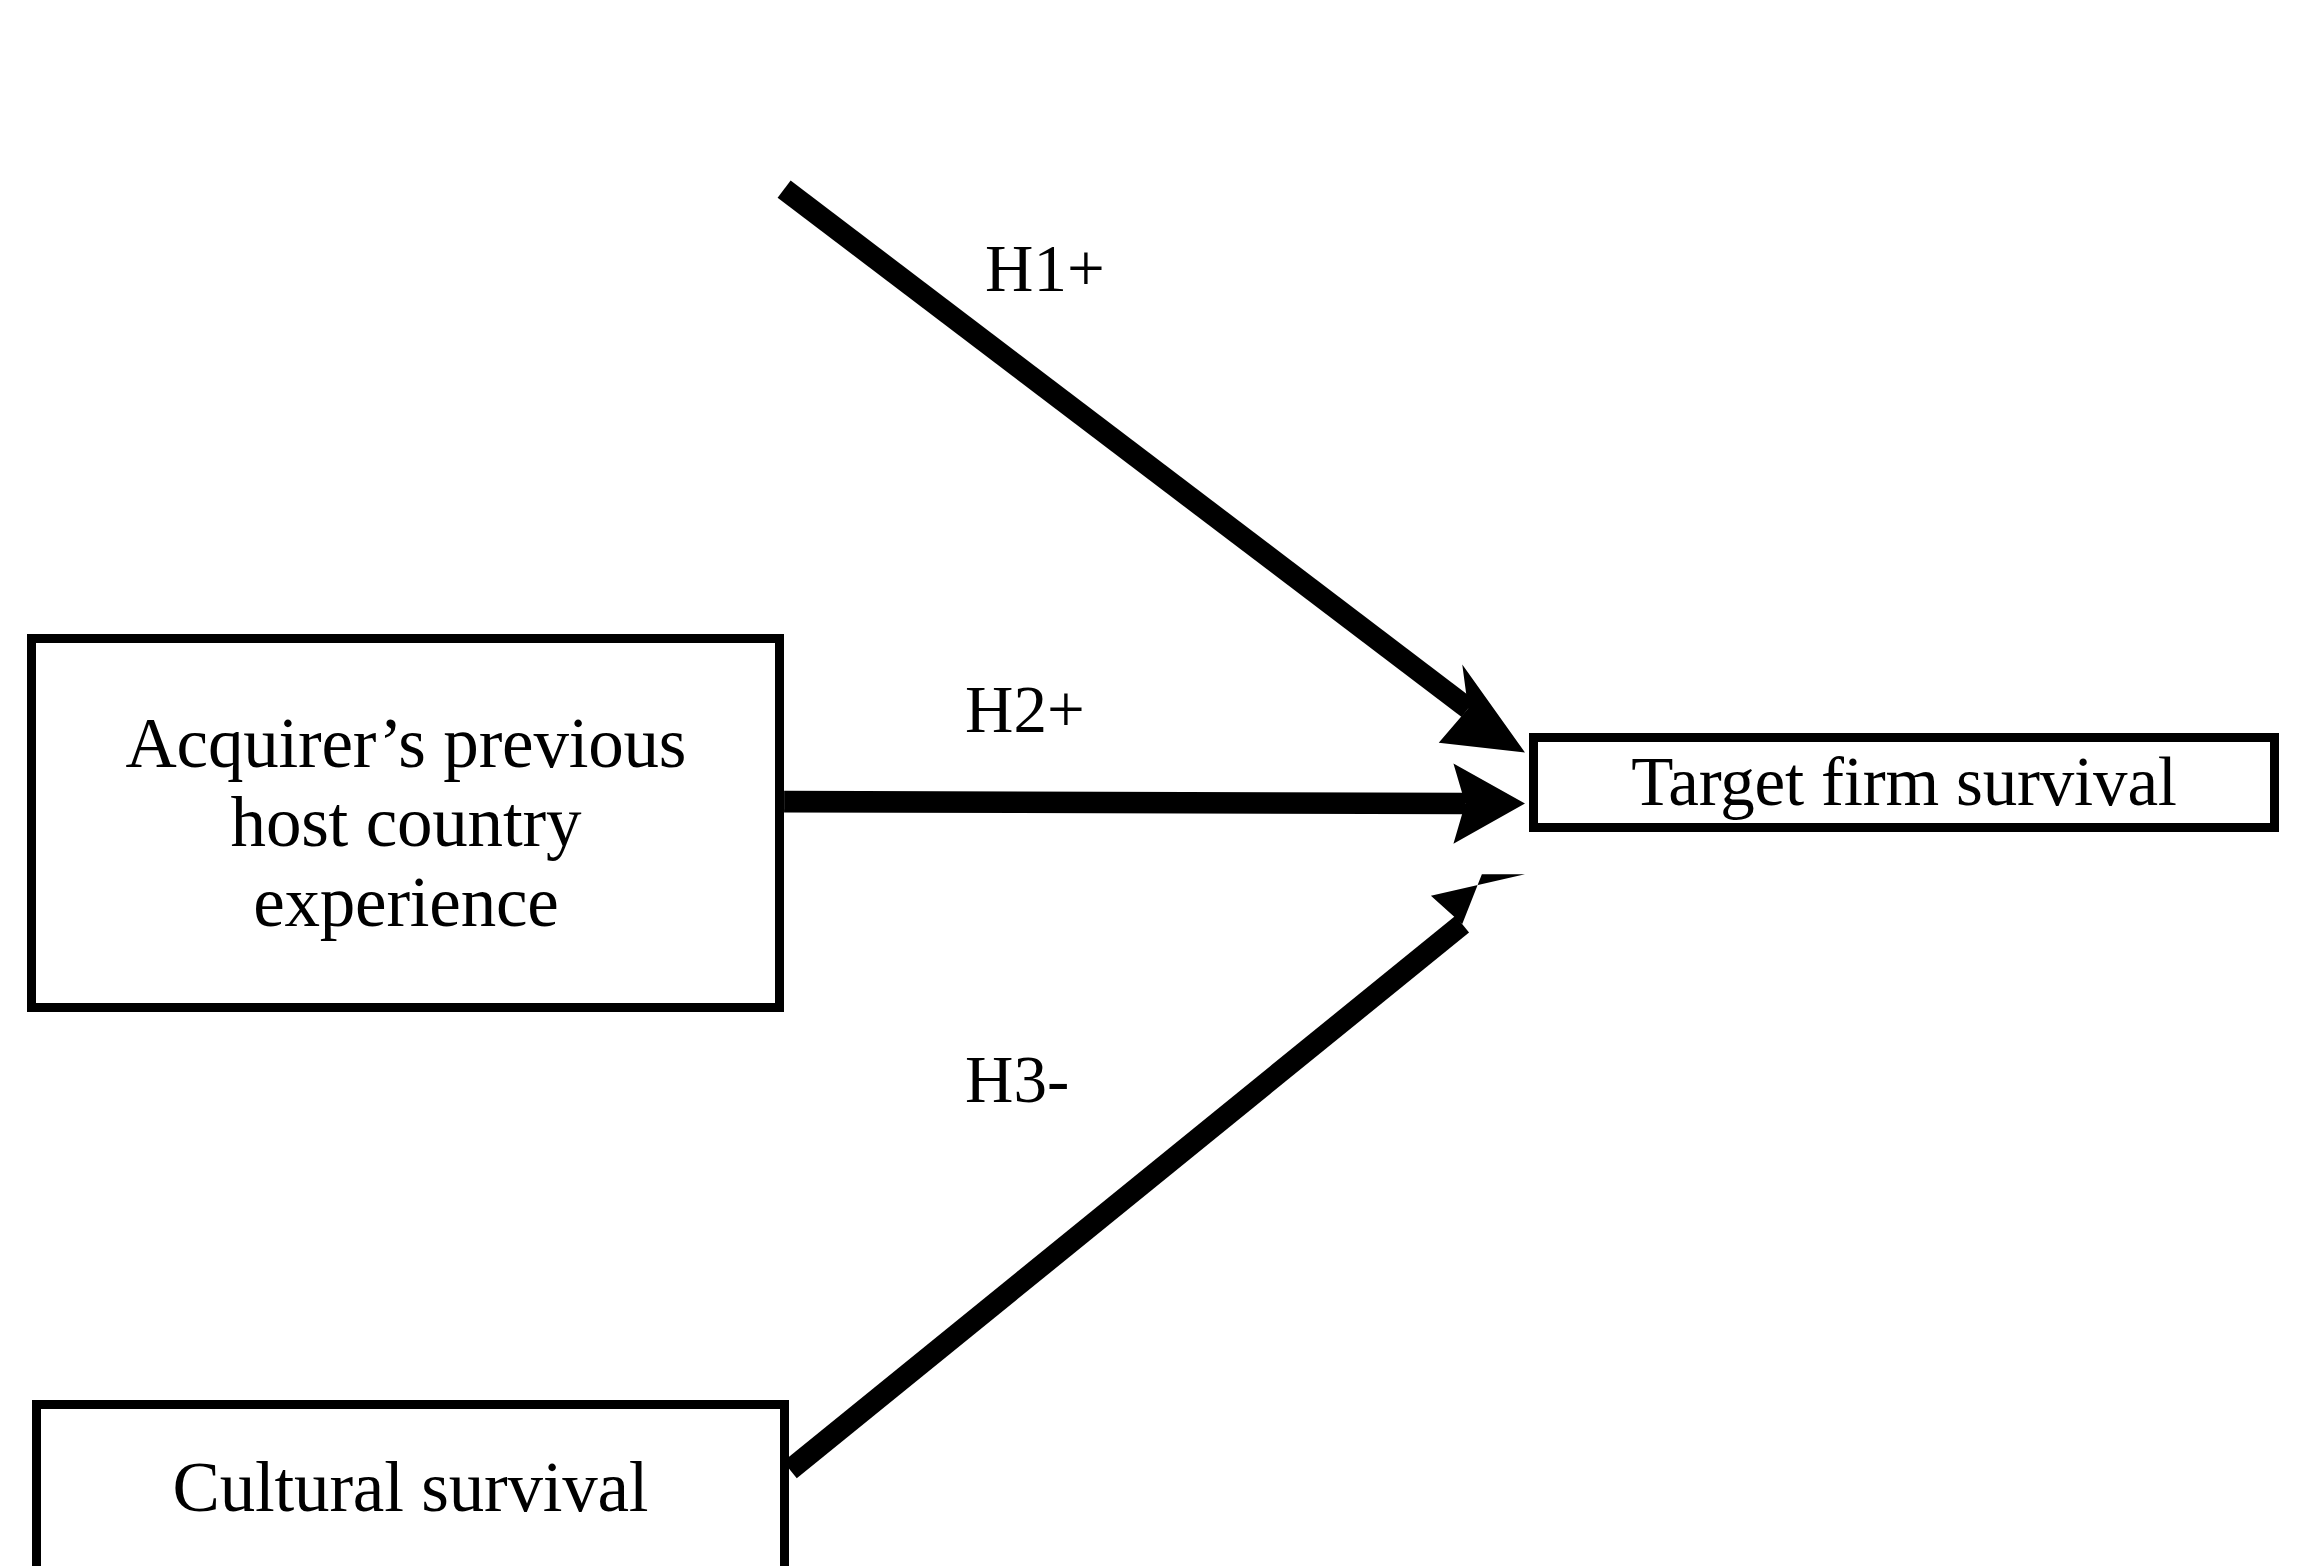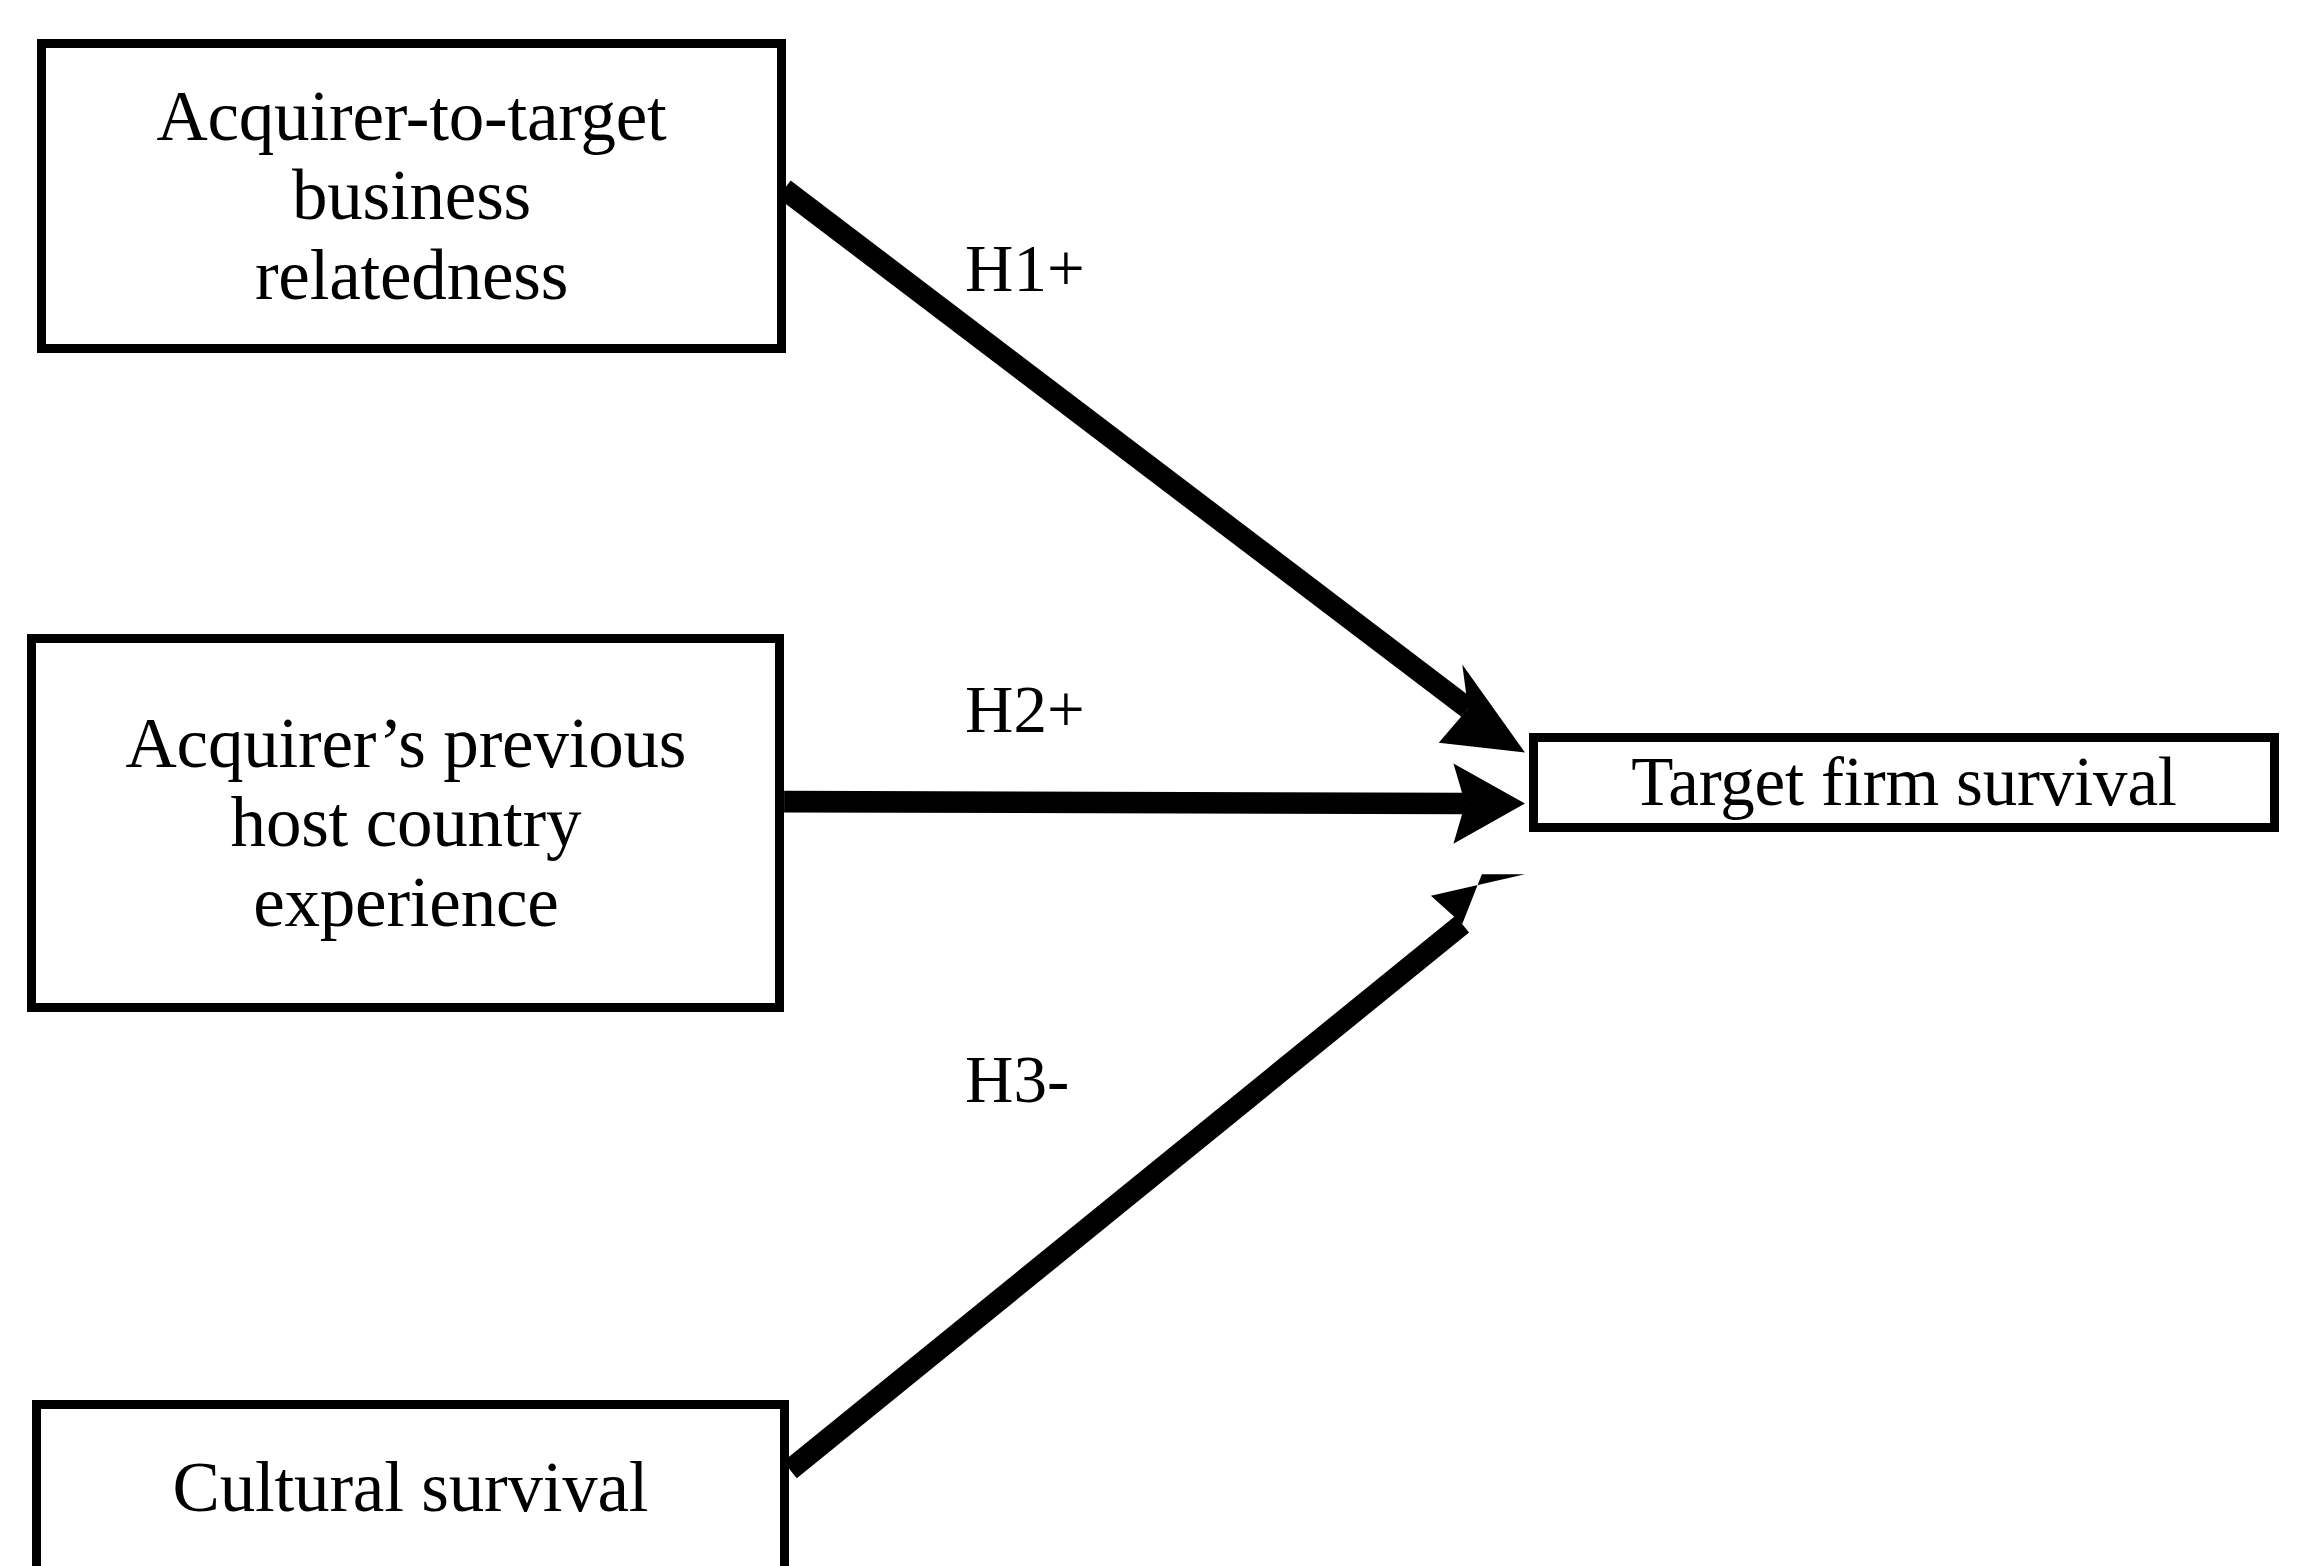--- a/index.html
+++ b/index.html
@@ -65,21 +65,21 @@
 
   .edge-label {
     position: absolute;
     color: #000000;
     font-family: "Liberation Serif", "DejaVu Serif", serif;
     font-size: 67px;
     line-height: 1;
     white-space: nowrap;
     z-index: 4;
   }
-  #label-h1 { left: 965px;  top: 235px; }
+  #label-h1 { left: 985px;  top: 235px; }
   #label-h2 { left: 965px;  top: 676px; text-align: right; }
   #label-h3 { left: 965px;  top: 1046px; }
 </style>
 </head>
 <body>
 
 <div id="diagram-root">
 
   <svg id="diagram-svg" viewBox="0 0 2361 1598" xmlns="http://www.w3.org/2000/svg" aria-hidden="true">
 
@@ -92,25 +92,20 @@
       <path d="M 800,818 L 1495,820" stroke="#000000" stroke-width="22" fill="none" stroke-linecap="butt"></path>
       <path d="M 1556,820 L 1483,861 L 1495,820 L 1483,779 Z" fill="#000000"></path>
     </g>
 
     <g>
       <path d="M 806,1500 L 1492,943" stroke="#000000" stroke-width="22" fill="none" stroke-linecap="butt"></path>
       <path d="M 1556,892 L 1512,892 L 1492,943 L 1460,914 Z" fill="#000000"></path>
     </g>
   </svg>
 
-  <div class="node-box" id="box-relatedness">
-    <div class="node-label">Acquirer-to-target
-business
-relatedness</div>
-  </div>
 
   <div class="node-box" id="box-experience">
     <div class="node-label">Acquirer’s previous
 host country
 experience</div>
   </div>
 
   <div class="node-box" id="box-cultural-distance">
     <div class="node-label">Cultural survival</div>
   </div>

